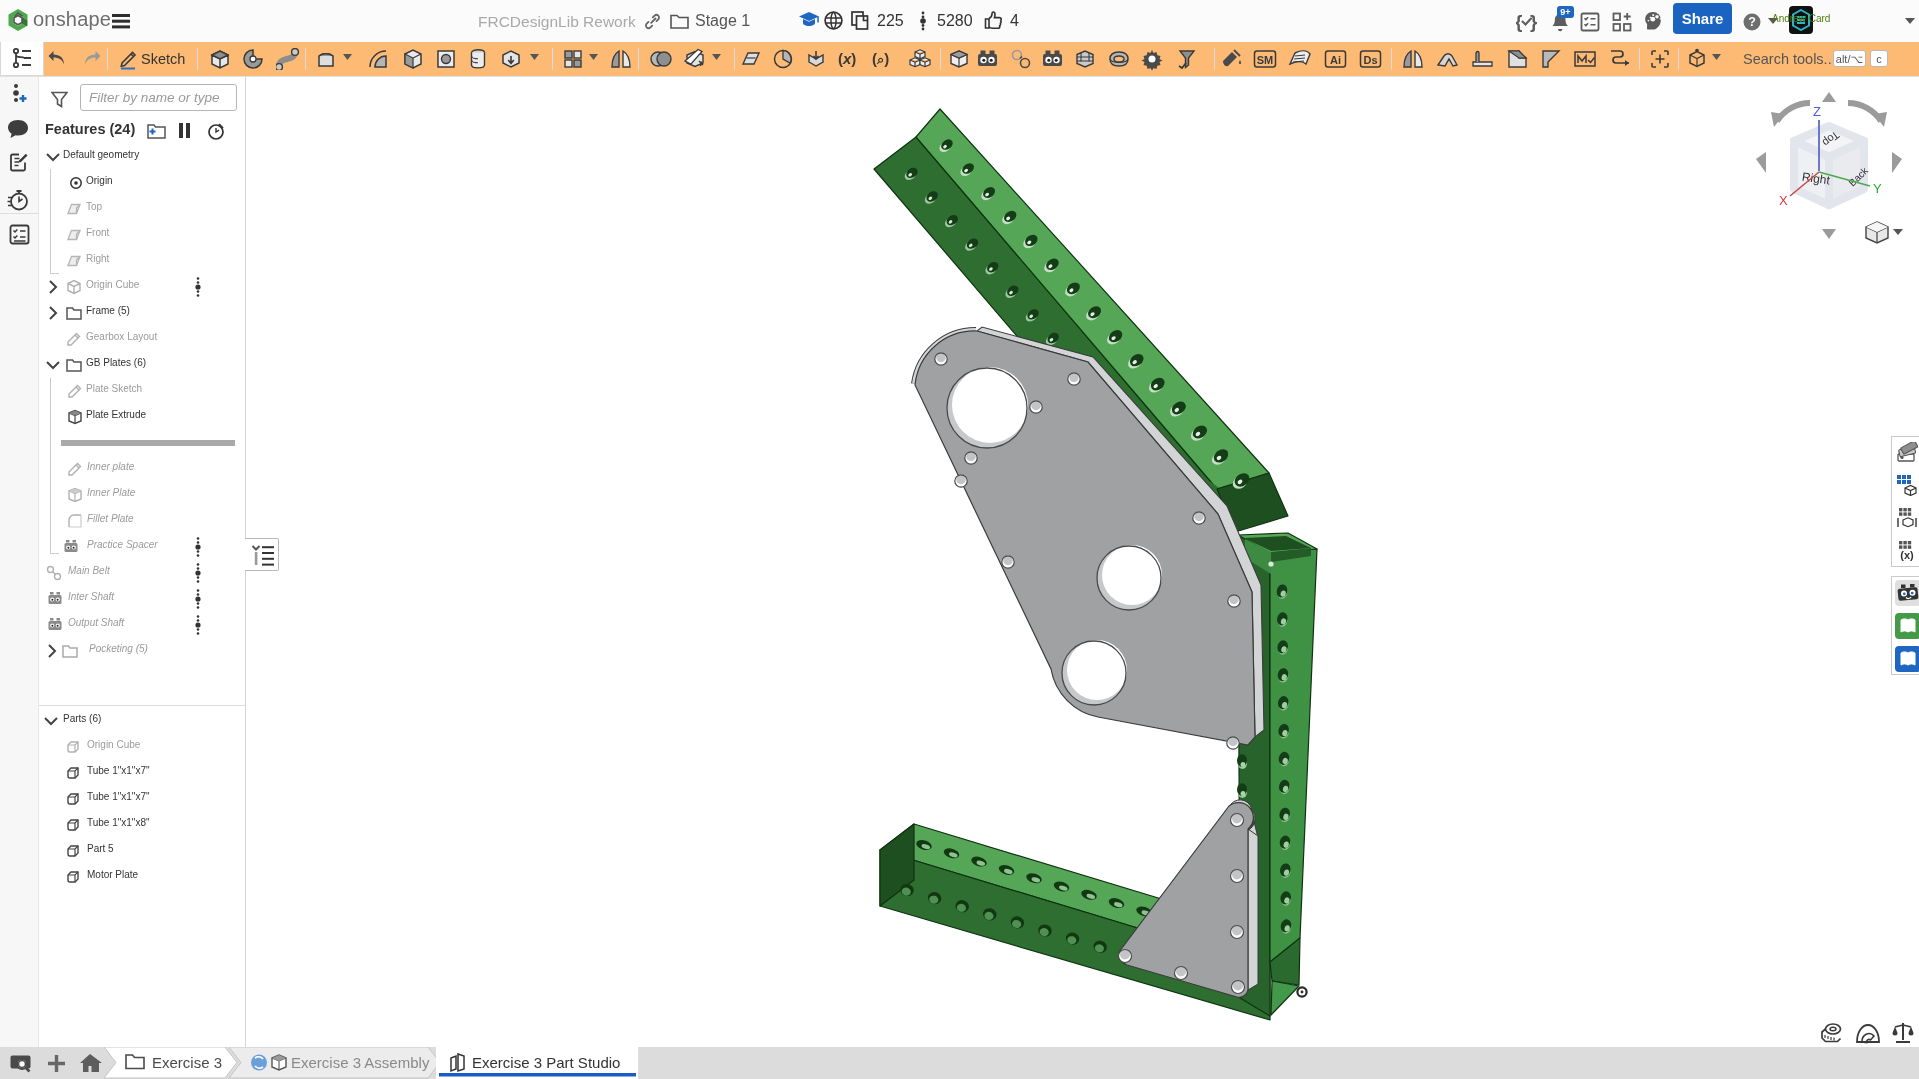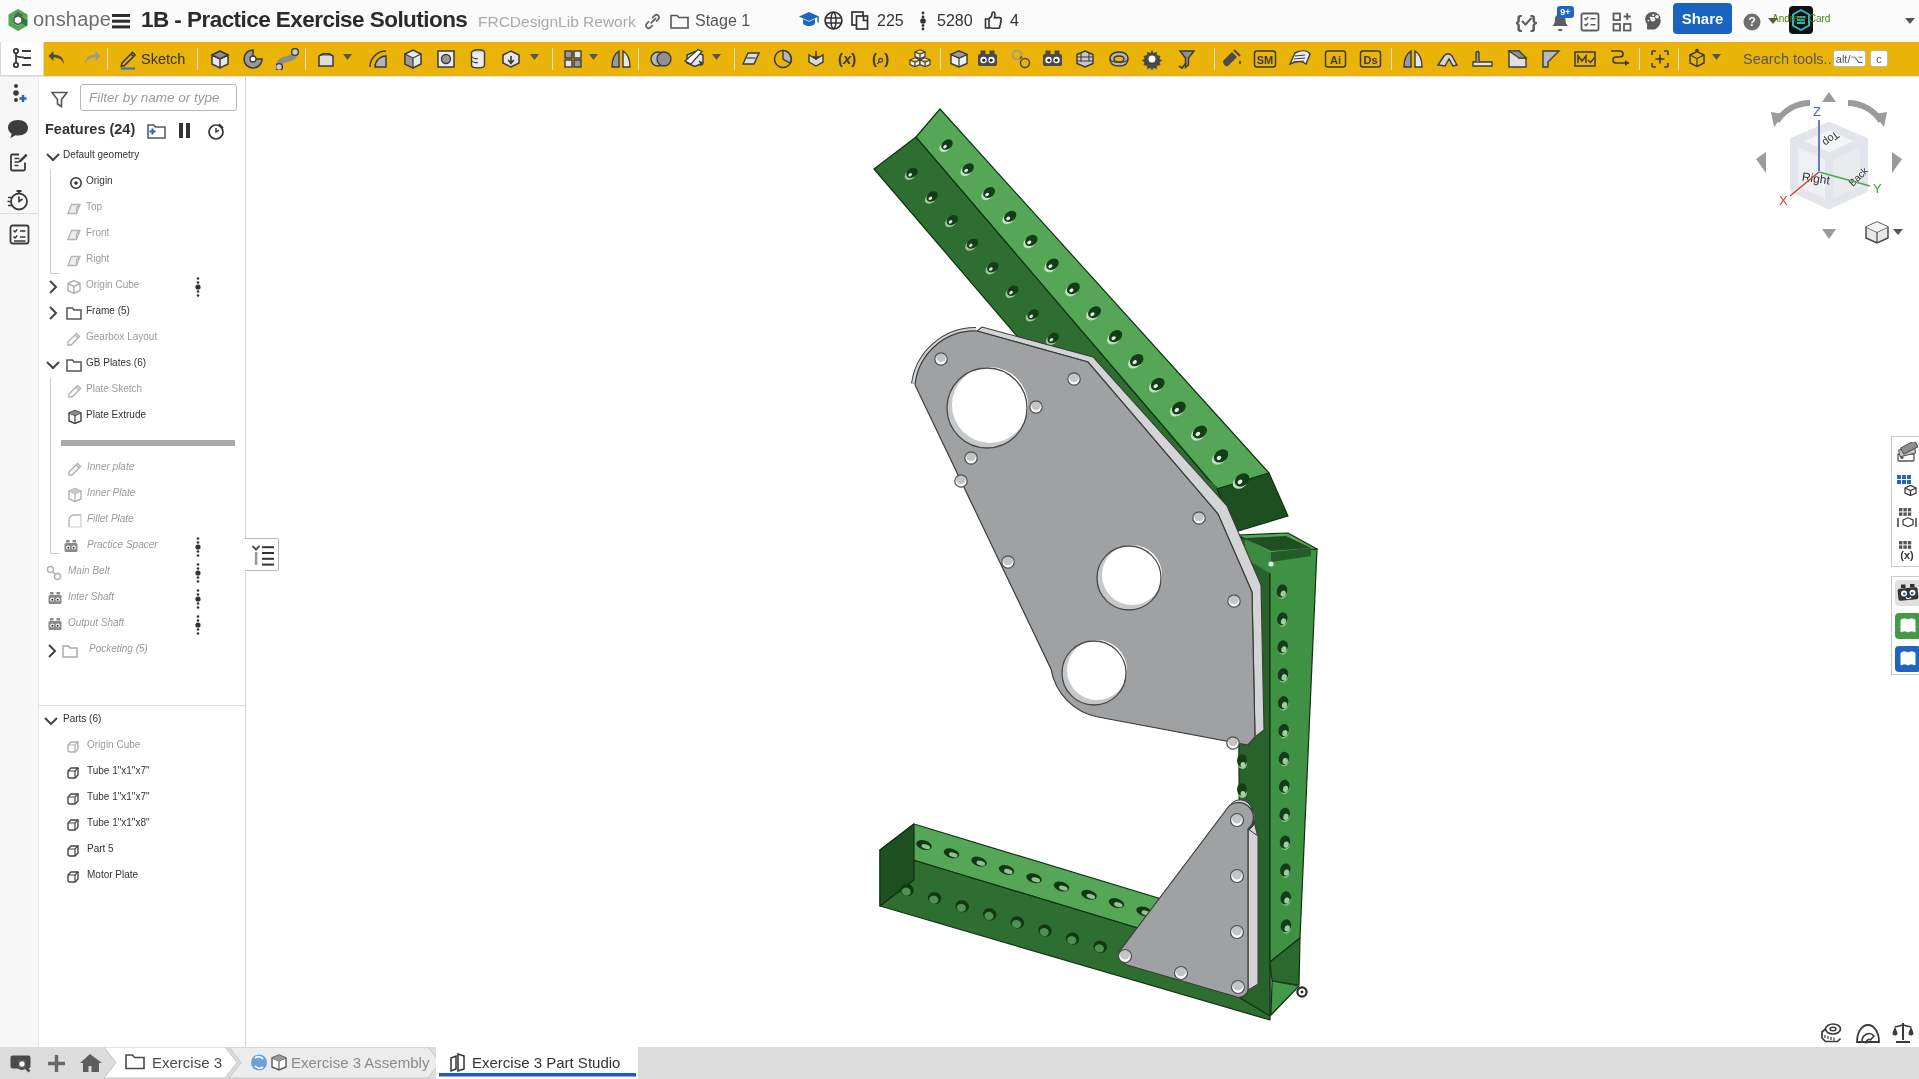--- a/index.html
+++ b/index.html
@@ -1,19 +1,19 @@
 <!DOCTYPE html>
 <html><head><meta charset="utf-8">
 <style>
 *{margin:0;padding:0;box-sizing:border-box}
 html,body{width:1919px;height:1079px;overflow:hidden;background:#fff;font-family:"Liberation Sans",sans-serif}
 #app{position:absolute;left:0;top:0;width:1919px;height:1079px}
 .abs{position:absolute}
 #topbar{position:absolute;left:0;top:0;width:1919px;height:42px;background:#fbfbfb}
-#toolbar{position:absolute;left:0;top:42px;width:1919px;height:35px;background:#eab308;border-bottom:1px solid #e2e2e2}
+#toolbar{position:absolute;left:0;top:42px;width:1919px;height:35px;background:#fdba74;border-bottom:1px solid #e2e2e2}
 #leftstrip{position:absolute;left:0;top:77px;width:39px;height:970px;background:#f7f7f7;border-right:1px solid #e7e7e7}
 #panel{position:absolute;left:39px;top:77px;width:207px;height:970px;background:#fff;border-right:1px solid #d5d5d5}
 #viewport{position:absolute;left:247px;top:77px;width:1672px;height:970px;background:#fff}
 #bottombar{position:absolute;left:0;top:1047px;width:1919px;height:32px;background:#dcdcdc}
 .sep{position:absolute;top:6px;width:1px;height:22px;background:#dcdcdc}
 .ticon{position:absolute;top:6px}
 .trow{position:absolute;left:0;width:207px;height:26px;font-size:10px;color:#333}
 .trow span{white-space:nowrap}
 .gray{color:#9b9b9b}
 .it{font-style:italic}
@@ -104,21 +104,20 @@
     <path d="M8.5 9 L12 5.2 L16.5 8.2" fill="none" stroke="#555" stroke-width="1.7"></path>
   </svg>
   <div class="abs" style="left:33px;top:8px;font-size:20px;color:#6d6d6d;letter-spacing:.2px">onshape</div>
   <svg class="abs" style="left:112px;top:14px" width="18" height="15" viewBox="0 0 18 15">
         <g fill="#2d2d2d">
           <rect y="0" width="18" height="3"></rect>
           <rect y="5.7" width="18" height="3"></rect>
           <rect y="11.4" width="18" height="3"></rect>
         </g>
       </svg>
-  <div class="abs" style="left:141px;top:7px;font-size:22.5px;font-weight:bold;color:#2b2b2b;letter-spacing:-.55px">1B - Practice Exercise Solutions</div>
   <div class="abs" style="left:478px;top:13px;font-size:15.5px;color:#a9a9a9">FRCDesignLib Rework</div>
   <svg class="abs" style="left:644px;top:13px" width="17" height="17" viewBox="0 0 17 17">
         <g fill="none" stroke="#666" stroke-width="1.8" stroke-linecap="round">
           <path d="M7.2 9.8 L11.5 5.5 M8.8 4.4 l1.8-1.8 a2.6 2.6 0 0 1 3.7 3.7 l-1.8 1.8 M8.2 12.6 l-1.8 1.8 a2.6 2.6 0 0 1-3.7-3.7 l1.8-1.8"></path>
         </g>
       </svg>
   <svg class="abs" style="left:670px;top:14px" width="19" height="15" viewBox="0 0 19 15">
         <path d="M1 1.5 h6 l2 2 h9 v10.5 h-17 z" fill="none" stroke="#555" stroke-width="1.6"></path>
       </svg>
   <div class="abs" style="left:695px;top:12px;font-size:16px;color:#555">Stage 1</div>

